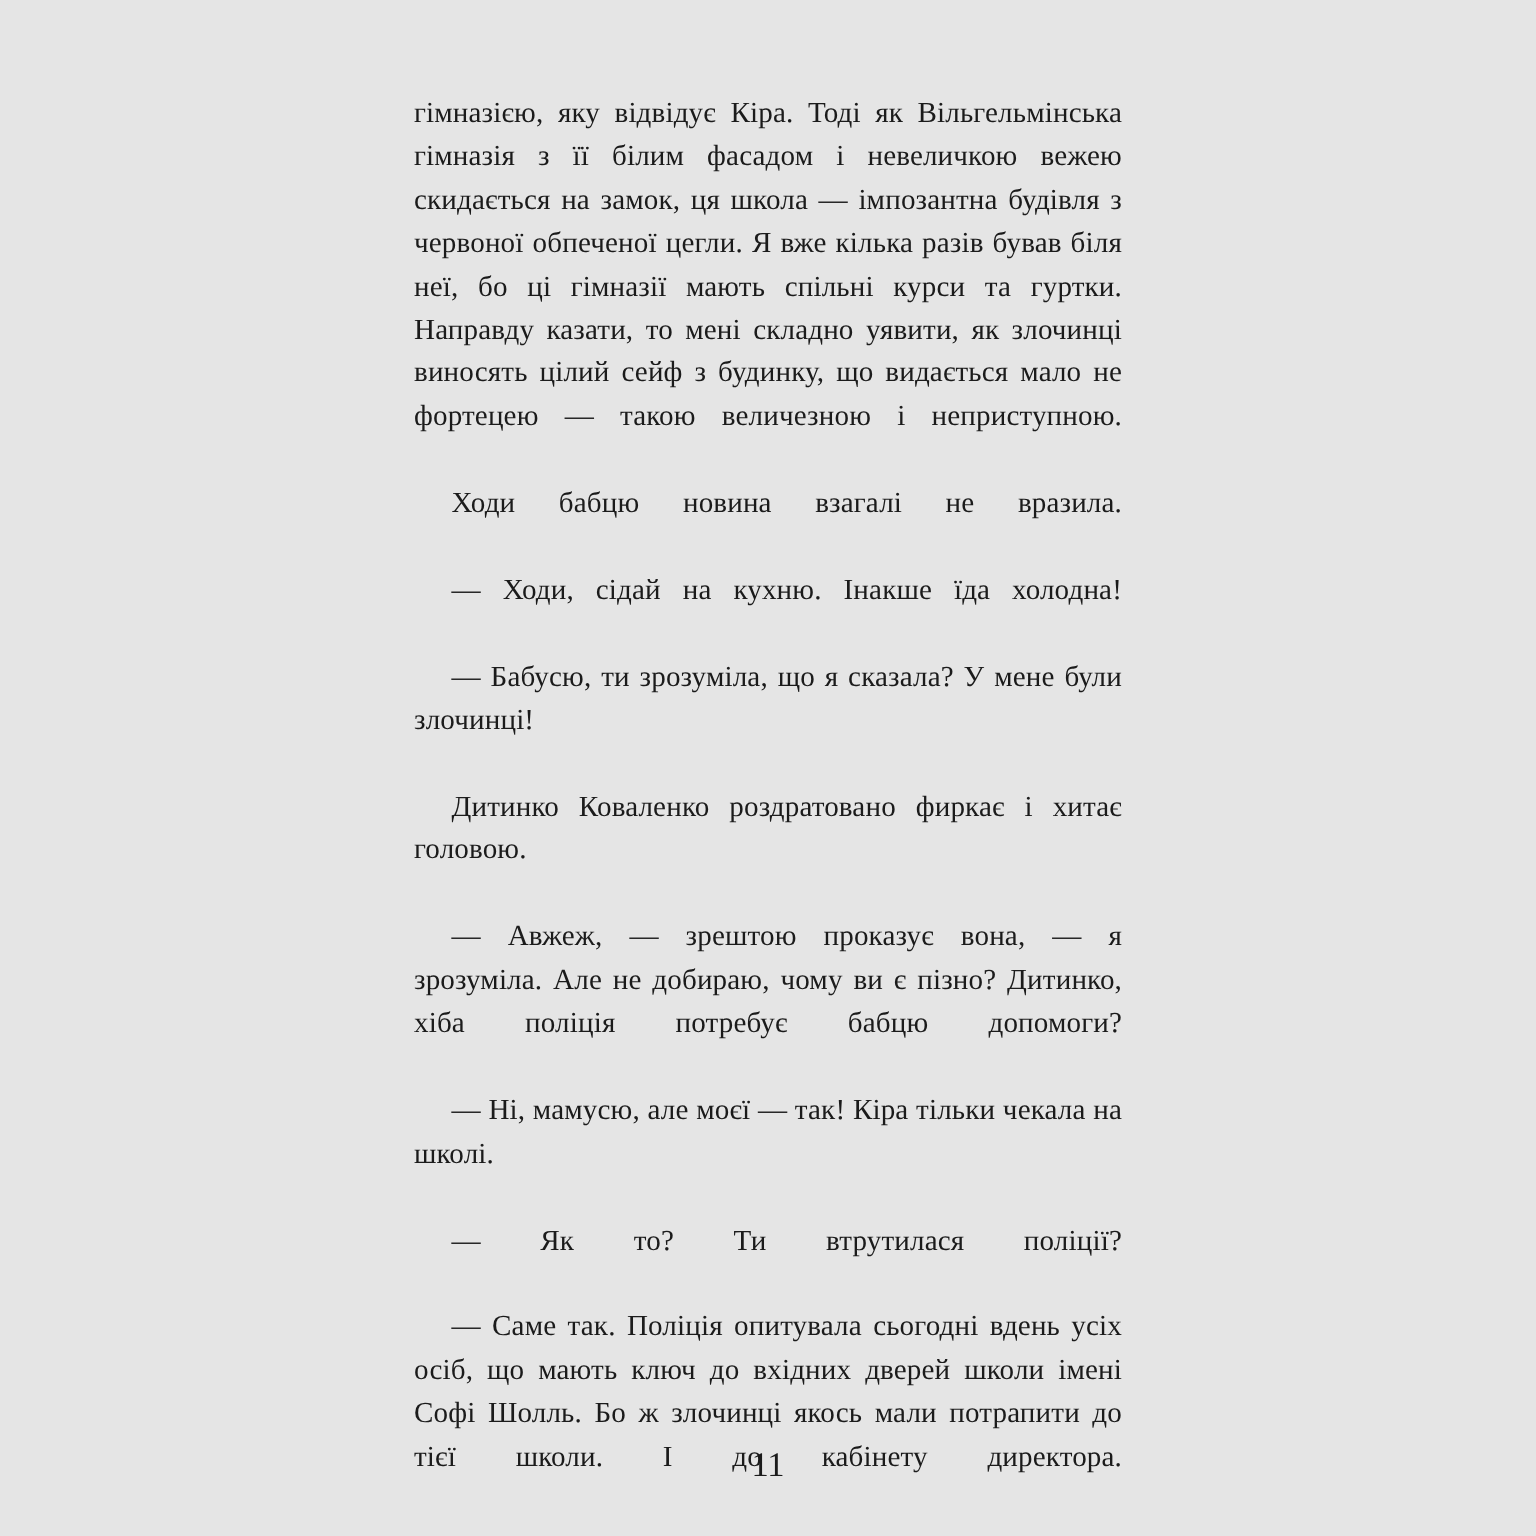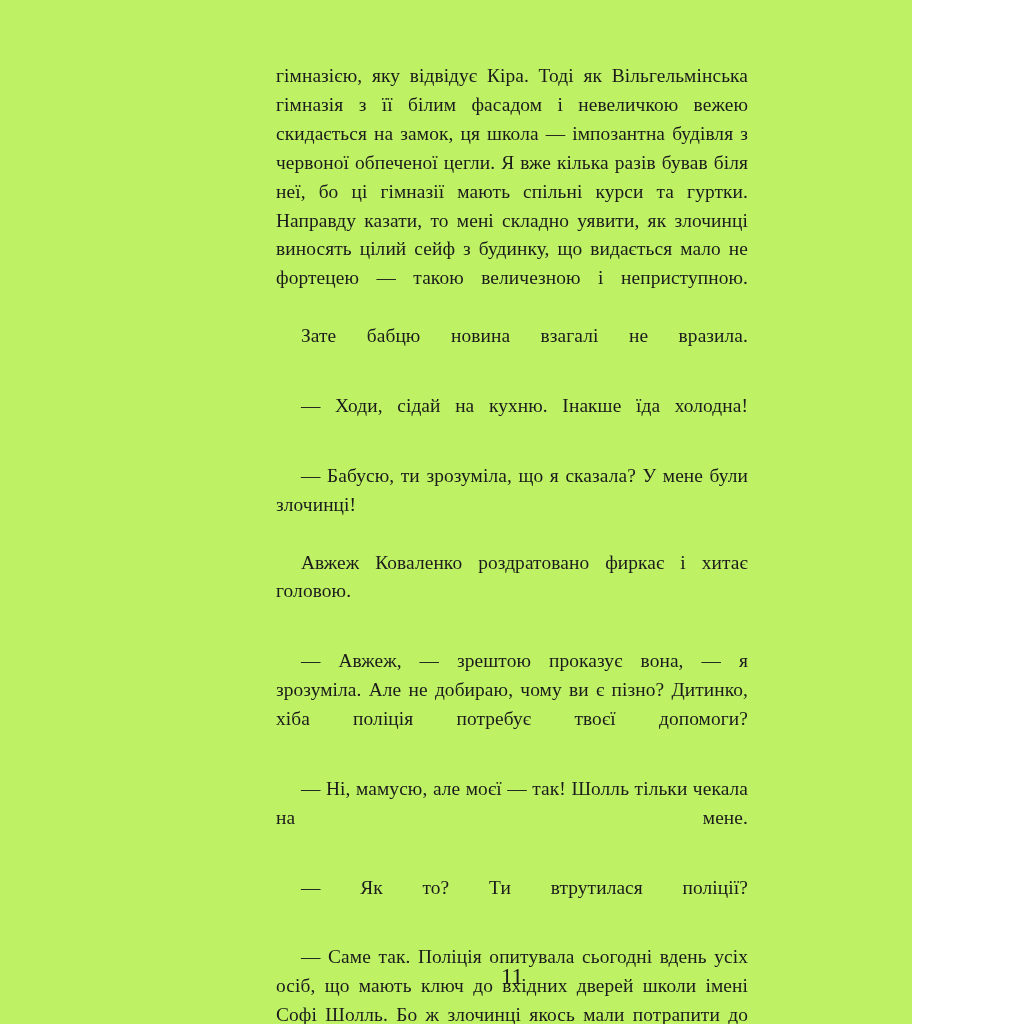--- a/index.html
+++ b/index.html
@@ -12,23 +12,23 @@
     width: 1024px;
     height: 1024px;
     overflow: hidden;
     font-family: "Liberation Serif", "DejaVu Serif", serif;
     color: #1b1b1b;
     -webkit-font-smoothing: antialiased;
   }
 
   .page {
     position: relative;
-    width: 912px;
+    width: 1024px;
     height: 1024px;
-    background: #bef264;
+    background: #e5e5e5;
     box-sizing: border-box;
   }
 
   .text-column {
     position: absolute;
     left: 276px;
     top: 62px;
     width: 472px;
   }
 
@@ -49,21 +49,20 @@
   }
 
   
   .para.indent {
     text-indent: 25px;
   }
 
   
   .para.dialogue {
     text-indent: 25px;
-    margin-top: 12px;
   }
 
   
   .para::after {
     content: "";
     display: inline-block;
     width: 100%;
   }
 
   .folio {
@@ -80,32 +79,32 @@
 </style>
 </head>
 <body>
 
 <div class="page">
 
   <div class="text-column">
 
     <p class="para cont">гімназією, яку відвідує Кіра. Тоді як Вільгельмінська гімназія з її білим фасадом і невеличкою вежею скидається на замок, ця школа — імпозантна будівля з червоної обпеченої цегли. Я вже кілька разів бував біля неї, бо ці гімназії мають спільні курси та гуртки. Направду казати, то мені складно уявити, як злочинці виносять цілий сейф з будинку, що видається мало не фортецею — такою величезною і неприступною.</p>
 
-    <p class="para indent">Зате бабцю новина взагалі не вразила.</p>
+    <p class="para indent">Ходи бабцю новина взагалі не вразила.</p>
 
     <p class="para dialogue">— Ходи, сідай на кухню. Інакше їда холодна!</p>
 
     <p class="para dialogue">— Бабусю, ти зрозуміла, що я сказала? У мене були злочинці!</p>
 
-    <p class="para indent">Авжеж Коваленко роздратовано фиркає і хитає головою.</p>
+    <p class="para indent">Дитинко Коваленко роздратовано фиркає і хитає головою.</p>
 
-    <p class="para dialogue">— Авжеж, — зрештою проказує вона, — я зрозуміла. Але не добираю, чому ви є пізно? Дитинко, хіба поліція потребує твоєї допомоги?</p>
+    <p class="para dialogue">— Авжеж, — зрештою проказує вона, — я зрозуміла. Але не добираю, чому ви є пізно? Дитинко, хіба поліція потребує бабцю допомоги?</p>
 
 
-    <p class="para dialogue">— Ні, мамусю, але моєї — так! Шолль тільки чекала на мене.</p>
+    <p class="para dialogue">— Ні, мамусю, але моєї — так! Кіра тільки чекала на школі.</p>
 
     <p class="para dialogue">— Як то? Ти втрутилася поліції?</p>
 
     <p class="para dialogue">— Саме так. Поліція опитувала сьогодні вдень усіх осіб, що мають ключ до вхідних дверей школи імені Софі Шолль. Бо ж злочинці якось мали потрапити до тієї школи. І до кабінету директора.</p>
 
   </div>
 
   <div class="folio">11</div>
 
 </div>

